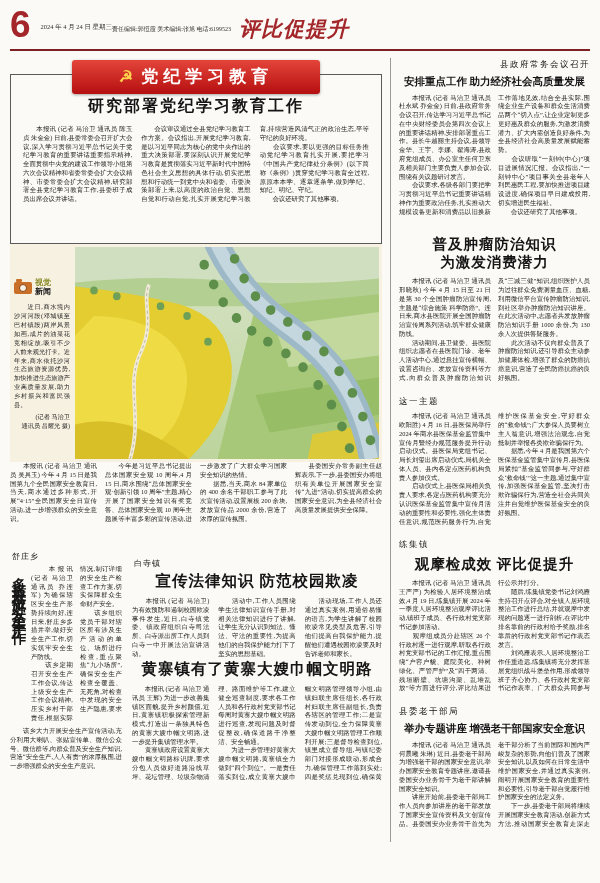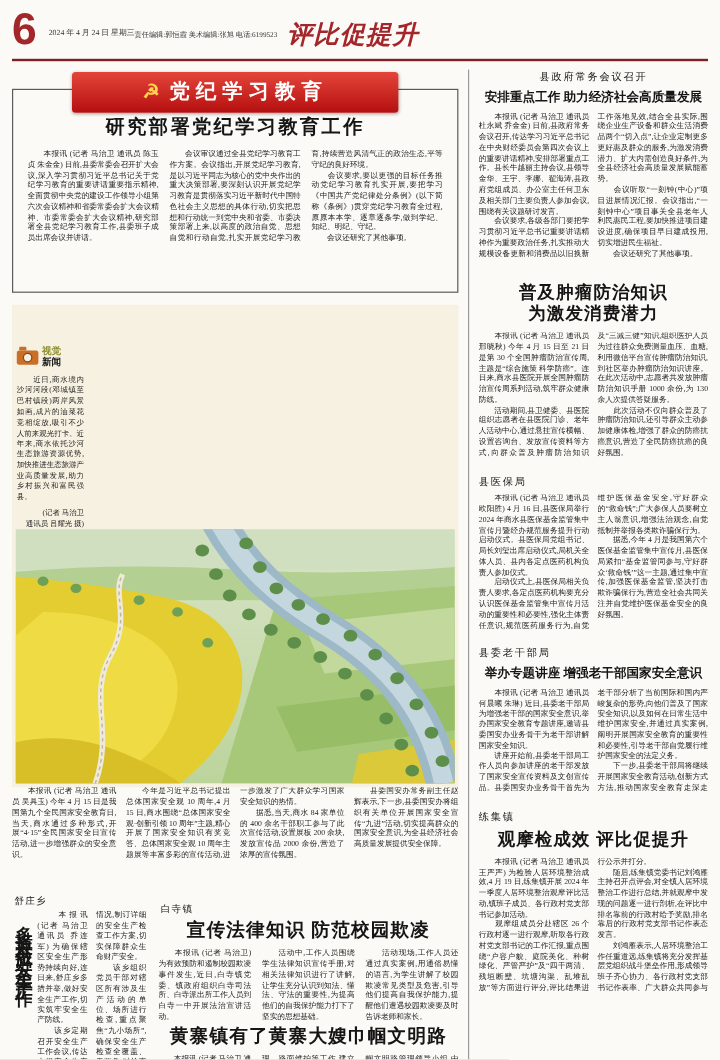--- a/index.html
+++ b/index.html
@@ -24,30 +24,30 @@
   .col-right{flex:1;border-left:1px solid #9a9a9a;padding-left:8px;min-width:0;}
   
   .bt{font-size:6.4px;line-height:1.37;text-align:justify;color:#222;
       white-space:pre-line;overflow:hidden;}
   .c2{column-count:2;column-gap:7px;}
   .c3{column-count:3;column-gap:9px;}
   .c4{column-count:4;column-gap:8px;}
   .kicker{font-size:9px;text-align:center;letter-spacing:2px;color:#222;}
   
   .party-box{border:1px solid #5a5a5a;margin-top:16px;padding:0 12px 8px;}
-  .banner{width:272px;margin:-15px auto 0;background:linear-gradient(#e4453a,#b50f10);
+  .banner{width:248px;margin:-15px auto 0;background:linear-gradient(#e4453a,#b50f10);
           color:#fff;text-align:center;font-weight:bold;font-size:17px;
           letter-spacing:5px;padding:5px 0 6px;border-radius:3px;
           box-shadow:0 1px 3px rgba(0,0,0,.35);}
   .emblem{color:#ffd34d;font-size:16px;letter-spacing:0;margin-right:8px;}
   .party-kicker{margin:8px 0 2px;}
   .party-head{font-size:16px;font-weight:bold;text-align:center;letter-spacing:2px;
           margin:2px 0 8px;}
   
-  .photo-row{display:flex;margin-top:10px;background:#f7f1e2;padding:3px;flex-direction:column;}
+  .photo-row{display:flex;background:#f7f1e2;padding:3px;}
   .cap-col{width:56px;flex:none;padding:4px 5px 0 1px;}
   .vis-logo{display:flex;align-items:center;gap:3px;margin:28px 0 6px;}
   .cam{width:18px;height:12px;background:#c96f28;border-radius:2px;position:relative;}
   .cam:before{content:"";position:absolute;left:5px;top:2px;width:8px;height:8px;
           border-radius:50%;background:#f7f1e2;border:1.5px solid #8a4716;box-sizing:border-box;}
   .cam:after{content:"";position:absolute;left:2px;top:-3px;width:6px;height:3px;
           background:#c96f28;border-radius:1px;}
   .vis-txt{font-size:8px;font-weight:bold;line-height:1.1;}
   .vis-txt .t1{color:#8f8f2f;}
   .caption{font-size:6.2px;line-height:1.45;text-align:justify;white-space:pre-line;color:#222;}
@@ -62,21 +62,21 @@
   .lb{width:112px;flex:none;}
   .lb-kicker{font-size:8px;margin:0 0 3px 2px;letter-spacing:1px;}
   .lb-row{display:flex;gap:5px;}
   .vhead{writing-mode:vertical-rl;text-orientation:upright;font-size:14.5px;
          font-weight:bold;letter-spacing:5px;height:158px;flex:none;line-height:1.1;}
   .mb{flex:1;min-width:0;}
   .mid-head{font-size:15.5px;font-weight:bold;text-align:center;letter-spacing:1px;margin:0 0 5px;}
   .mid-kicker{font-size:8px;margin:7px 0 2px 2px;letter-spacing:1px;}
   
   .r-art{margin-bottom:9px;}
-  .r-kicker{font-size:8.5px;letter-spacing:1.5px;margin:1px 0 4px;text-align:center;}
+  .r-kicker{font-size:8.5px;letter-spacing:1.5px;margin:1px 0 4px;text-align:right;}
   .r-head{font-size:14.5px;font-weight:bold;text-align:center;line-height:1.3;
           letter-spacing:1px;margin:0 0 5px;white-space:pre-line;}
   .r-head-sm{font-size:10.5px;letter-spacing:0;}
 </style>
 </head>
 <body>
 
 <div class="page">
 
   <div class="hdr">
@@ -231,38 +231,38 @@
 
       <div class="r-art">
         <div class="r-head">普及肿瘤防治知识
 为激发消费潜力</div>
         <div class="bt c2" style="height:110px">　　本报讯 (记者 马治卫 通讯员 邢晓秋) 今年 4 月 15 日至 21 日是第 30 个全国肿瘤防治宣传周,主题是“综合施策 科学防癌”。连日来,商水县医院开展全国肿瘤防治宣传周系列活动,筑牢群众健康防线。
 　　活动期间,县卫健委、县医院组织志愿者在县医院门诊、老年人活动中心,通过悬挂宣传横幅、设置咨询台、发放宣传资料等方式,向群众普及肿瘤防治知识及“三减三健”知识,组织医护人员为过往群众免费测量血压、血糖,利用微信平台宣传肿瘤防治知识,到社区举办肿瘤防治知识讲座。在此次活动中,志愿者共发放肿瘤防治知识手册 1000 余份,为 130 余人次提供答疑服务。
 　　此次活动不仅向群众普及了肿瘤防治知识,还引导群众主动参加健康体检,增强了群众的防癌抗癌意识,营造了全民防癌抗癌的良好氛围。</div>
       </div>
 
       <div class="r-art">
-        <div class="r-kicker" style="text-align:left">县医保局</div>
+        <div class="r-kicker" style="text-align:left">这一主题</div>
         <div class="bt c2" style="height:118px">　　本报讯 (记者 马治卫 通讯员 欧阳胜) 4 月 16 日,县医保局举行 2024 年商水县医保基金监管集中宣传月暨经办规范服务提升行动启动仪式。县医保局党组书记、局长刘玺出席启动仪式,局机关全体人员、县内各定点医药机构负责人参加仪式。
 　　启动仪式上,县医保局相关负责人要求,各定点医药机构要充分认识医保基金监管集中宣传月活动的重要性和必要性,强化主体责任意识,规范医药服务行为,自觉维护医保基金安全,守好群众的“救命钱”;广大参保人员要树立主人翁意识,增强法治观念,自觉抵制并举报各类欺诈骗保行为。
 　　据悉,今年 4 月是我国第六个医保基金监管集中宣传月,县医保局紧扣“基金监管同参与,守好群众‘救命钱’”这一主题,通过集中宣传,加强医保基金监管,坚决打击欺诈骗保行为,营造全社会共同关注并自觉维护医保基金安全的良好氛围。</div>
-      </div>
-
-      <div class="r-art">
-        <div class="r-kicker" style="text-align:left">县委老干部局</div>
-        <div class="r-head r-head-sm">举办专题讲座  增强老干部国家安全意识</div>
-        <div class="bt c2" style="height:92px">　　本报讯 (记者 马治卫 通讯员 何晨曦 朱琳) 近日,县委老干部局为增强老干部的国家安全意识,举办国家安全教育专题讲座,邀请县委国安办业务骨干为老干部讲解国家安全知识。
-　　讲座开始前,县委老干部局工作人员向参加讲座的老干部发放了国家安全宣传资料及文创宣传品。县委国安办业务骨干首先为老干部分析了当前国际和国内严峻复杂的形势,向他们普及了国家安全知识,以及如何在日常生活中维护国家安全,并通过真实案例,阐明开展国家安全教育的重要性和必要性,引导老干部自觉履行维护国家安全的法定义务。
-　　下一步,县委老干部局将继续开展国家安全教育活动,创新方式方法,推动国家安全教育走深走实,切实增强广大老干部的国家安全意识。</div>
       </div>
 
       <div class="r-art">
         <div class="r-kicker" style="text-align:left">练集镇</div>
         <div class="r-head">观摩检成效  评比促提升</div>
         <div class="bt c2" style="height:118px">　　本报讯 (记者 马治卫 通讯员 王严严) 为检验人居环境整治成效,4 月 19 日,练集镇开展 2024 年一季度人居环境整治观摩评比活动,镇班子成员、各行政村党支部书记参加活动。
 　　观摩组成员分赴辖区 26 个行政村逐一进行观摩,听取各行政村党支部书记的工作汇报,重点围绕“户容户貌、庭院美化、种树绿化、严管严护”及“四干两清、残垣断壁、坑塘沟渠、乱堆乱放”等方面进行评分,评比结果进行公示并打分。
 　　随后,练集镇党委书记刘鸿雁主持召开点评会,对全镇人居环境整治工作进行总结,并就观摩中发现的问题逐一进行剖析,在评比中排名靠前的行政村给予奖励,排名靠后的行政村党支部书记作表态发言。
 　　刘鸿雁表示,人居环境整治工作任重道远,练集镇将充分发挥基层党组织战斗堡垒作用,形成领导班子齐心协力、各行政村党支部书记作表率、广大群众共同参与的人居环境整治工作格局,以此次观摩评比活动为契机,认真学习借鉴好经验、好做法,科学谋划并转化为推动工作的强大动力,让全镇真正净起来、绿起来、美起来。</div>
       </div>
 
+      <div class="r-art">
+        <div class="r-kicker" style="text-align:left">县委老干部局</div>
+        <div class="r-head r-head-sm">举办专题讲座  增强老干部国家安全意识</div>
+        <div class="bt c2" style="height:92px">　　本报讯 (记者 马治卫 通讯员 何晨曦 朱琳) 近日,县委老干部局为增强老干部的国家安全意识,举办国家安全教育专题讲座,邀请县委国安办业务骨干为老干部讲解国家安全知识。
+　　讲座开始前,县委老干部局工作人员向参加讲座的老干部发放了国家安全宣传资料及文创宣传品。县委国安办业务骨干首先为老干部分析了当前国际和国内严峻复杂的形势,向他们普及了国家安全知识,以及如何在日常生活中维护国家安全,并通过真实案例,阐明开展国家安全教育的重要性和必要性,引导老干部自觉履行维护国家安全的法定义务。
+　　下一步,县委老干部局将继续开展国家安全教育活动,创新方式方法,推动国家安全教育走深走实,切实增强广大老干部的国家安全意识。</div>
+      </div>
+
     </div>
   </div>
 </div>
 
 </body></html>

